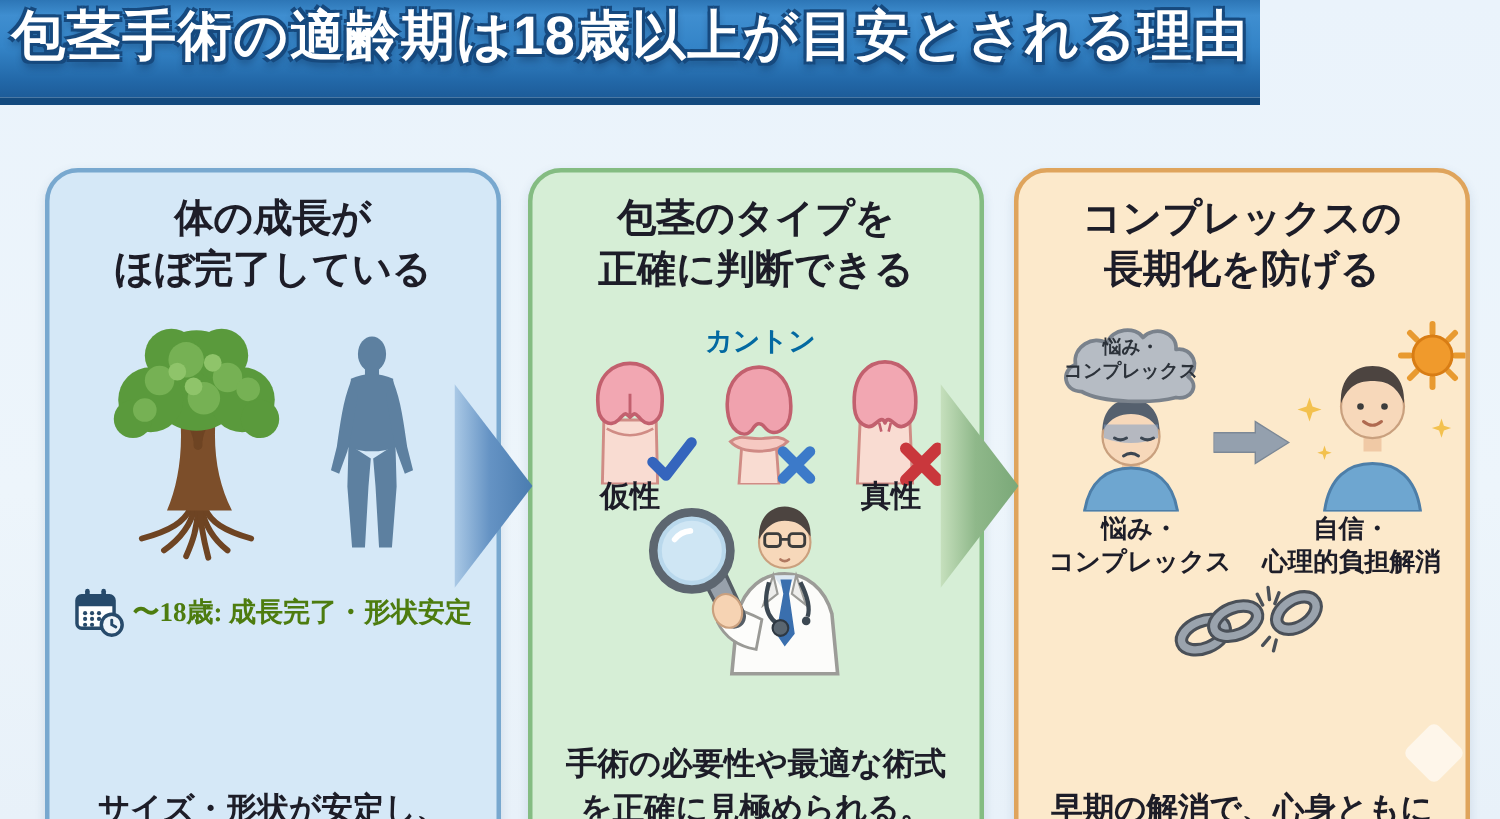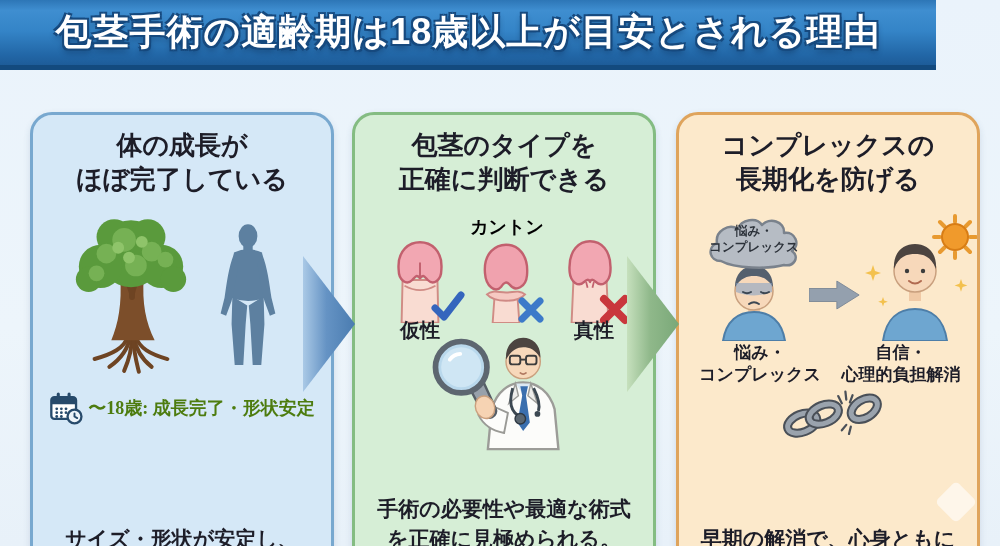--- a/index.html
+++ b/index.html
@@ -3,24 +3,24 @@
 <meta charset="utf-8">
 <style>
   * { margin:0; padding:0; box-sizing:border-box; }
   body { background:#ffffff; font-family:"Liberation Sans","DejaVu Sans",sans-serif; }
   .page {
     position:relative; width:1000px; height:546px; overflow:hidden;
     background:linear-gradient(180deg,#eaf3fb 0%,#edf5fb 60%,#e8f1f9 100%);
   }
   
   .header {
-    position:absolute; top:0; left:0; width:936px; height:70px;
+    position:absolute; top:0; left:0; width:840px; height:70px;
     background:linear-gradient(180deg,#2d76b6 0%,#3f8ed0 16%,#3484c7 48%,#2267a7 84%,#1d5c99 100%);
     border-bottom:5px solid #134a7e;
-    display:flex; align-items:center; justify-content:center;
+    display:flex; align-items:flex-start; justify-content:center;
   }
   .header h1 {
     color:#ffffff; font-size:36px; font-weight:bold; letter-spacing:1px; white-space:nowrap;
     text-shadow:-2px -2px 0 #16497e, 2px -2px 0 #16497e, -2px 2px 0 #16497e,
                  2px 2px 0 #16497e, 0 4px 6px rgba(0,20,50,.45);
   }
   
   .panel {
     position:absolute; top:112px; width:304px; height:460px;
     border-radius:22px; border:3px solid; box-shadow:0 3px 7px rgba(40,80,120,.14);font-family:Liberation Serif, serif;
@@ -42,21 +42,21 @@
   
   .chevron { position:absolute; top:256px; width:52px; height:136px; }
   
   .growth-note {
     position:absolute; top:276px; left:0; right:0;
     display:flex; align-items:center; justify-content:center; gap:5px;
     font-size:18px; font-weight:bold; color:#4d7c0f; white-space:nowrap;
   }
   
   .kanton-label { position:absolute; top:100px; left:92px; width:120px; text-align:center;
-    font-size:18px; font-weight:bold; color:#000000; }
+    font-size:18px; font-weight:bold; color:#0369a1; }
   .type-label { position:absolute; top:202px; width:110px; text-align:center;
     font-size:20px; font-weight:bold; color:#1d1d28; }
   
   .cloud-text { position:absolute; top:8px; left:0; right:0; text-align:center;
     font-size:12.5px; font-weight:bold; color:#2c323a; line-height:1.3; }
   .cloud-text span { display:block; }
   .state-label { position:absolute; top:227px; text-align:center;
     font-size:17px; font-weight:bold; color:#1d1d28; line-height:1.3; }
   .state-label span { display:block; }
   .watermark {

